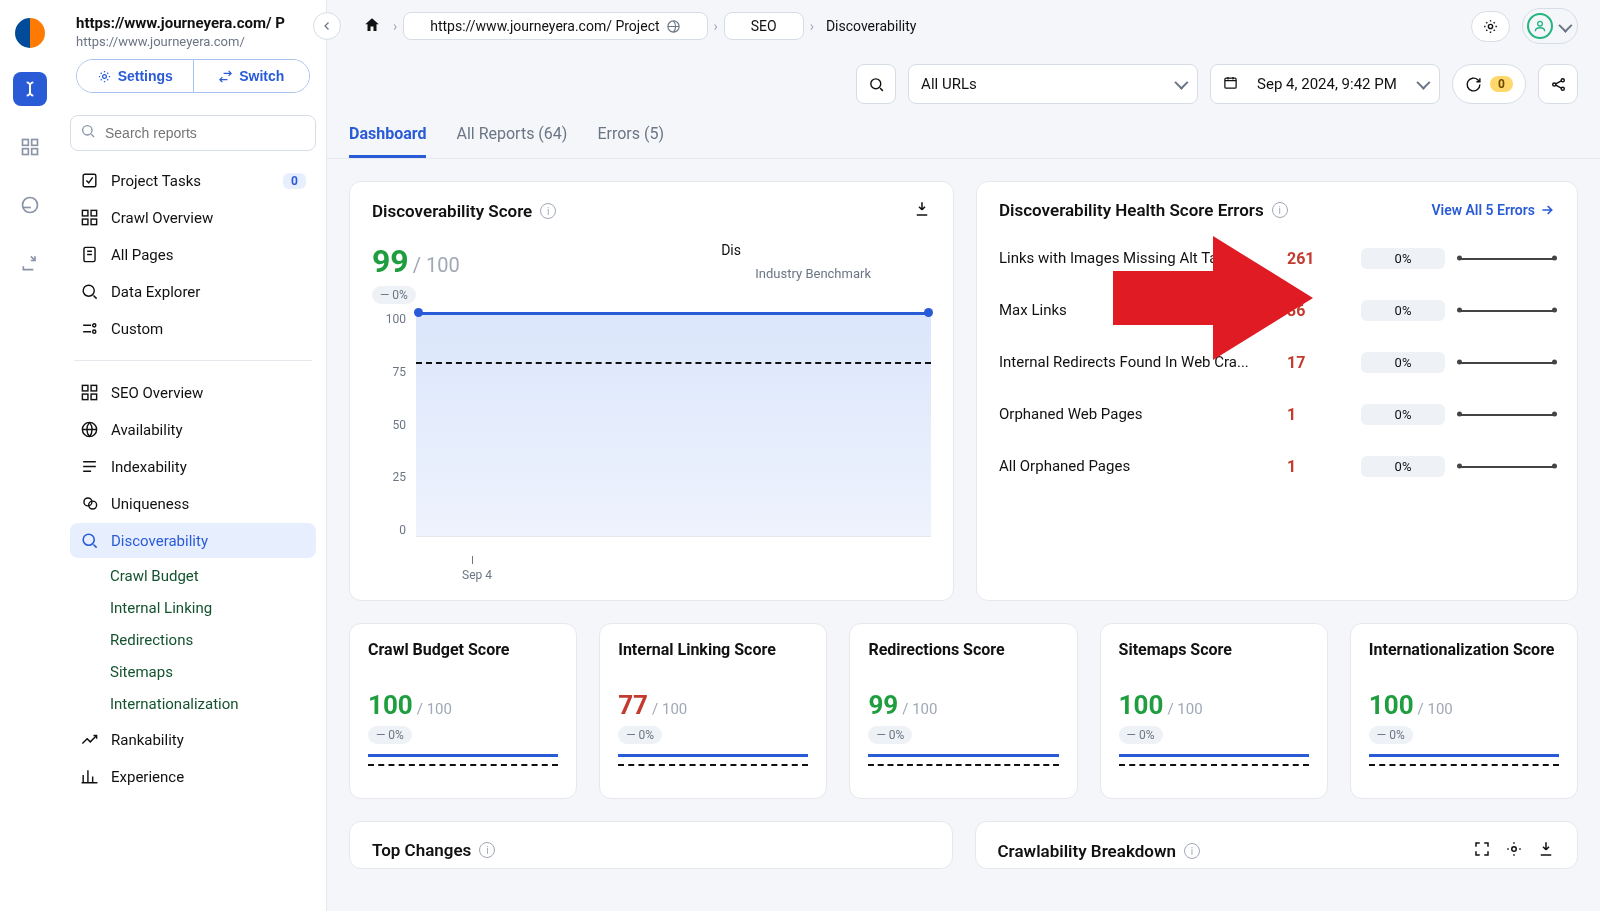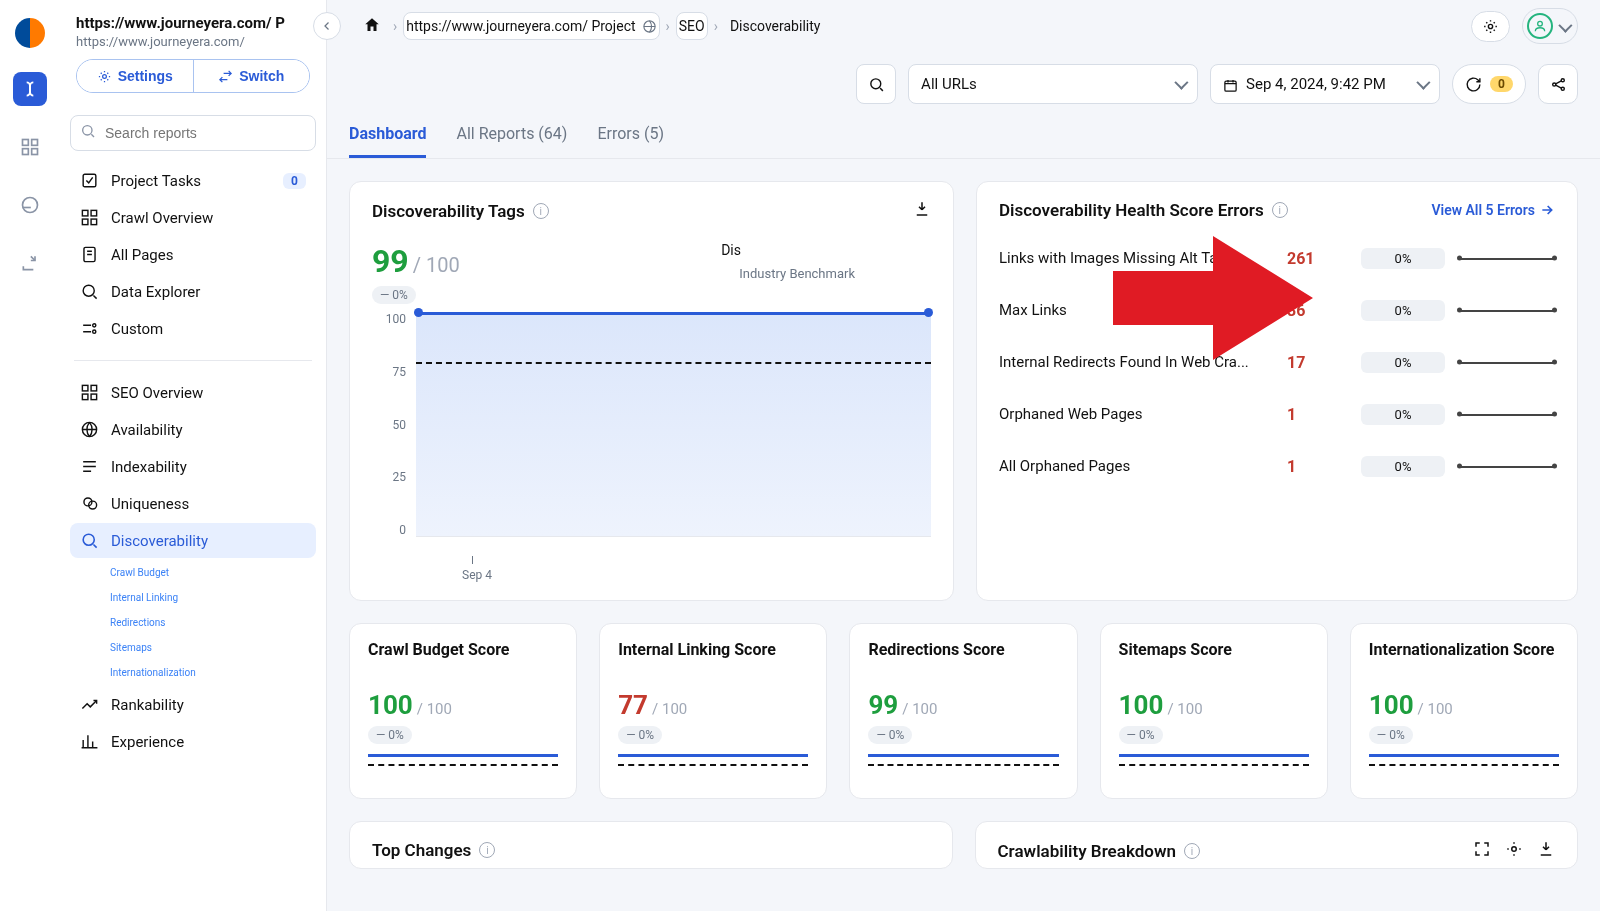--- a/index.html
+++ b/index.html
@@ -27,28 +27,28 @@
 .nav-list { margin-top: 12px; display: flex; flex-direction: column; gap: 2px; }
 .nav-item { display: flex; align-items: center; gap: 12px; padding: 8px 10px; border-radius: 8px; font-size: 15px; color: #111; cursor: pointer; }
 .nav-item.active { background: #e7efff; color: #2a5bd7; }
 .nav-item.has-badge { justify-content: space-between; }
 .nav-item .lbl { display: flex; align-items: center; gap: 12px; }
 .nav-item .badge { background: #e7efff; color: #2a5bd7; font-weight: 700; font-size: 12px; padding: 1px 8px; border-radius: 6px; }
 .nav-item svg { width: 19px; height: 19px; color: #111; flex-shrink: 0; }
 .nav-item.active svg { color: #2a5bd7; }
 .nav-divider { border-top: 1px solid #e6e8ed; margin: 12px 4px; }
 .nav-sub { display: flex; flex-direction: column; padding-left: 34px; }
-.nav-sub a { font-size: 10px; color: #3b82f6; padding: 7px 6px; text-decoration: none; cursor: pointer; }
+.nav-sub a { font-size: 15px; color: #14532d; padding: 7px 6px; text-decoration: none; cursor: pointer; }
 
 
 .content-area { flex: 1; display: flex; flex-direction: column; background: #f4f6fa; position: relative; }
 .topbar { height: 52px; display: flex; align-items: center; padding: 0 22px 0 0; gap: 10px; }
 .topbar .back-circle { width: 28px; height: 28px; border: 1px solid #d7dde6; border-radius: 50%; display: flex; align-items: center; justify-content: center; color: #6b7685; margin-left: -14px; margin-right: 6px; cursor: pointer; background:#fff; }
 .crumbs { display: flex; align-items: center; gap: 6px; font-size: 14px; color: #111; }
-.crumb-chip { display: flex; align-items: center; gap: 6px; border: 1px solid #d7dde6; border-radius: 8px; padding: 5px 2px; background: #fff; cursor: pointer; }
+.crumb-chip { display: flex; align-items: center; gap: 6px; border: 1px solid #d7dde6; border-radius: 8px; padding: 5px 26px; background: #fff; cursor: pointer; }
 .crumb-sep { color: #a0a8b6; }
 .crumb-plain { color: #111; padding: 4px 6px; }
 .right-tools { margin-left: auto; display: flex; align-items: center; gap: 12px; }
 .pill-btn { border: 1px solid #d7dde6; background: #fff; border-radius: 999px; padding: 6px 10px; display: flex; align-items: center; gap: 8px; cursor: pointer; }
 .avatar-btn { border: 1px solid #d7dde6; border-radius: 999px; padding: 4px 8px 4px 4px; display: flex; align-items: center; gap: 6px; cursor: pointer; }
 .avatar-circle { width: 26px; height: 26px; border-radius: 50%; border: 2px solid #24b47e; display:flex; align-items:center; justify-content:center; color:#24b47e; }
 .icon-svg { width: 17px; height: 17px; }
 
 
 .page-header { display: flex; align-items: center; padding: 12px 22px 6px 22px; gap: 10px; }
@@ -362,21 +362,21 @@
           <svg class="icon-svg" viewBox="0 0 24 24" fill="none" stroke="#111" stroke-width="2">
               <circle cx="11" cy="11" r="7"></circle>
               <path d="M21 21l-4-4"></path>
             </svg>
         </div>
         <div class="dd url">
           <span>All URLs</span>
           <span class="chev-down"></span>
         </div>
         <div class="dd date">
-          <span style="display:flex;align-items:flex-end;gap:8px">
+          <span style="display:flex;align-items:flex-start;gap:19px">
             <svg class="icon-mini" viewBox="0 0 24 24" fill="none" stroke="#111" stroke-width="2">
                 <rect x="3" y="5" width="18" height="16" rx="2"></rect>
                 <path d="M3 9h18M8 3v4M16 3v4"></path>
               </svg>
             <span>Sep 4, 2024, 9:42 PM</span>
           </span>
           <span class="chev-down"></span>
         </div>
         <div class="refresh-pill">
           <svg class="icon-svg" viewBox="0 0 24 24" fill="none" stroke="#111" stroke-width="2">
@@ -401,34 +401,34 @@
       <div class="tab">All Reports (64)</div>
       <div class="tab">Errors (5)</div>
     </div>
 
     <div class="cards-grid">
 
       <div class="row-cards">
 
         <div class="card left">
           <div class="card-head">
-            <h3>Discoverability Tags</h3>
+            <h3>Discoverability Score</h3>
             <span class="info-i">i</span>
             <span class="push-right">
               <svg width="18" height="18" viewBox="0 0 24 24" fill="#111">
                   <path d="M12 3v10m0 0l-4-4m4 4l4-4" stroke="#111" stroke-width="2" fill="none"></path>
                   <path d="M5 19h14v2H5z"></path>
                 </svg>
             </span>
           </div>
           <div class="score-line">
             <span class="big">99</span>
             <span class="denom"> / 100</span>
             <div style="position:absolute; right:190px; top:0; font-size:14px; color:#111">Dis</div>
-            <div class="bench-lbl" style="top:24px; right:76px">Industry Benchmark</div>
+            <div class="bench-lbl" style="top:24px; right:60px">Industry Benchmark</div>
           </div>
           <div class="delta-pill">—  0%</div>
 
           <div class="chart-area">
             <div class="y-labels">
               <span>100</span>
               <span>75</span>
               <span>50</span>
               <span>25</span>
               <span>0</span>

